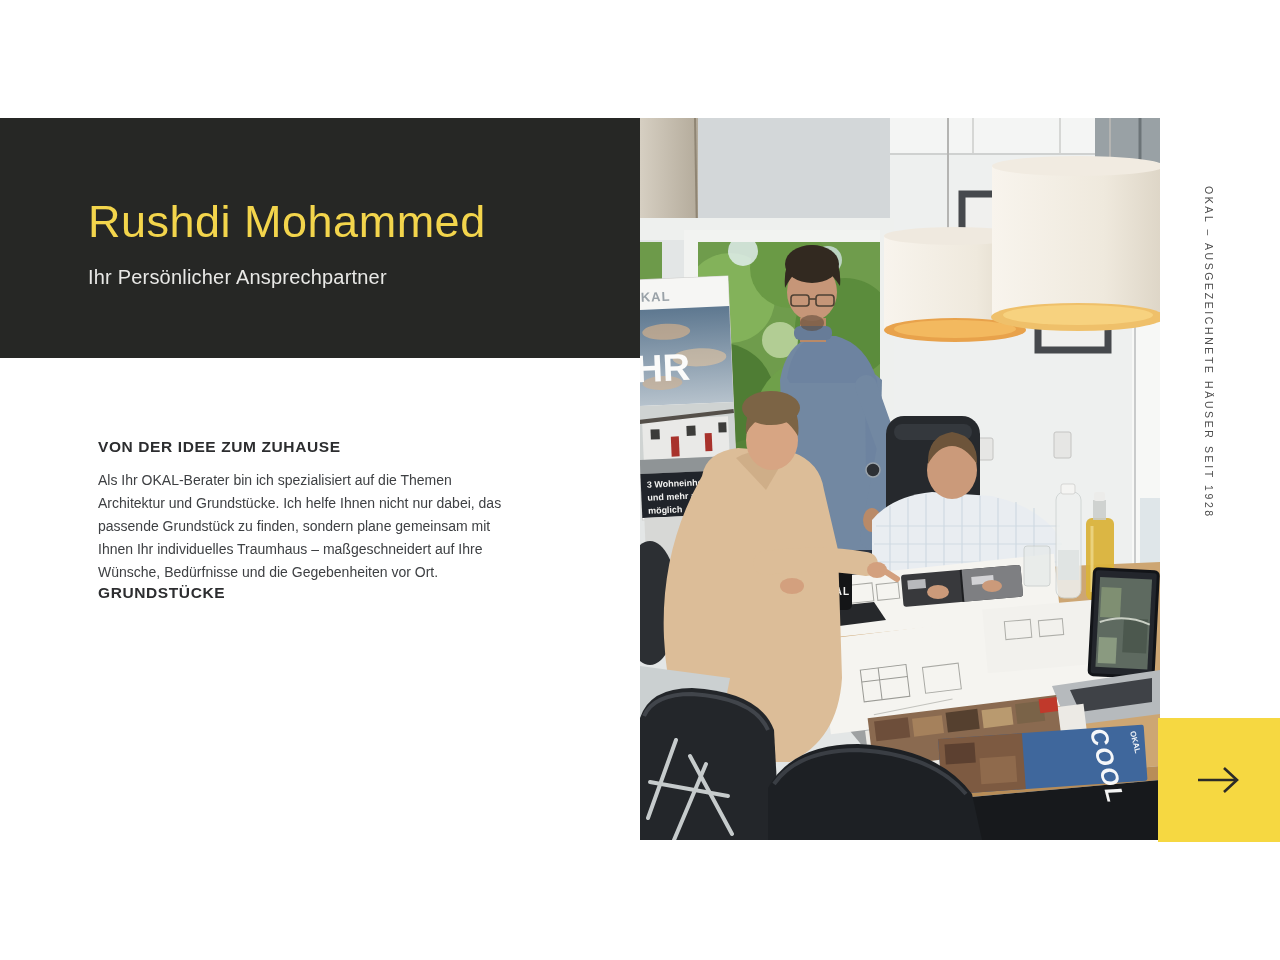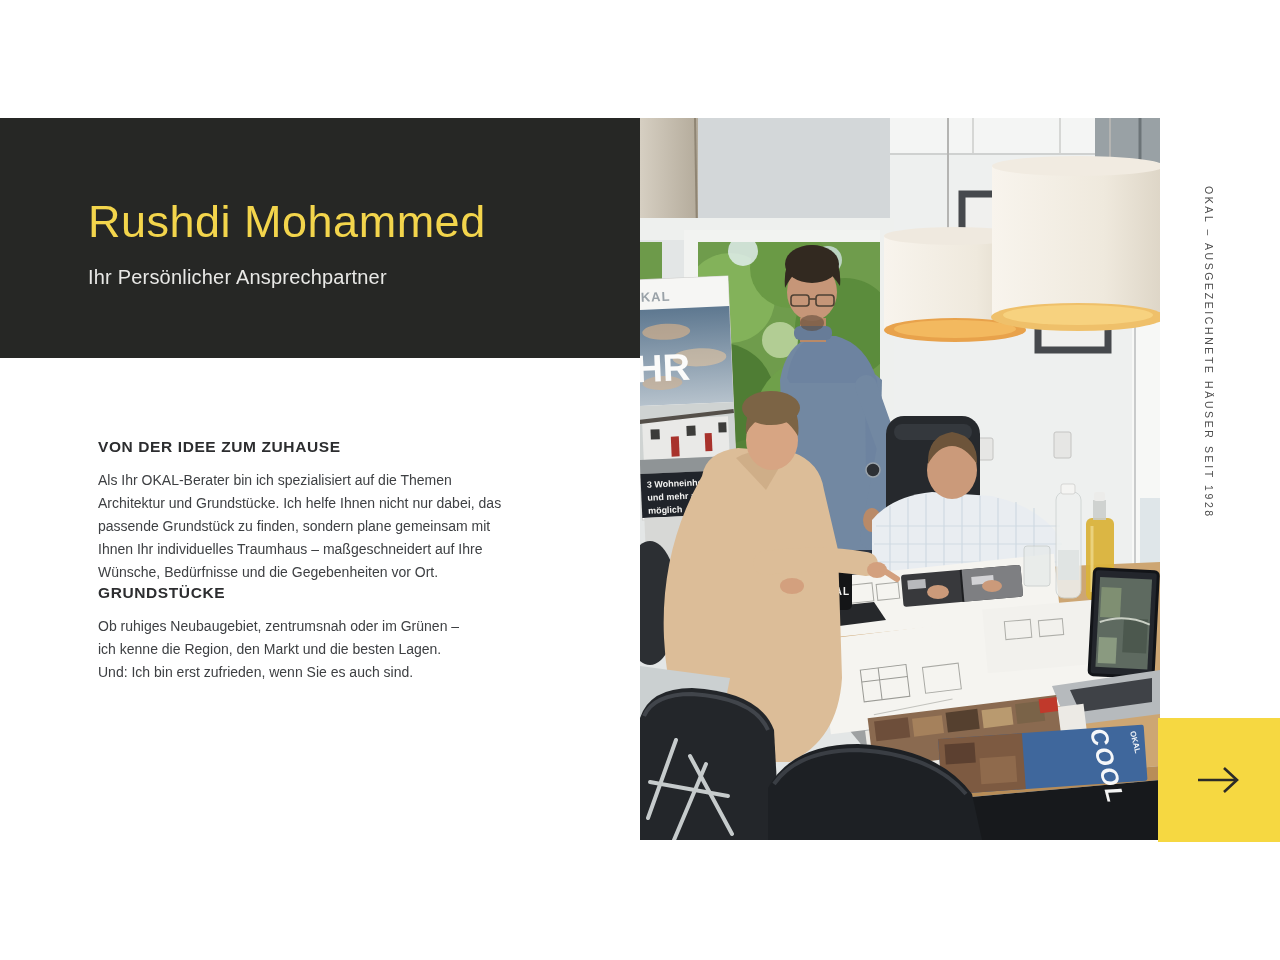--- a/index.html
+++ b/index.html
@@ -61,23 +61,20 @@
 </section>
 
 <section class="content">
   <h2 class="section-heading">VON DER IDEE ZUM ZUHAUSE</h2>
   <p class="section-body">Als Ihr OKAL-Berater bin ich spezialisiert auf die Themen
 Architektur und Grundstücke. Ich helfe Ihnen nicht nur dabei, das
 passende Grundstück zu finden, sondern plane gemeinsam mit
 Ihnen Ihr individuelles Traumhaus – maßgeschneidert auf Ihre
 Wünsche, Bedürfnisse und die Gegebenheiten vor Ort.</p>
   <h2 class="section-heading section-2">GRUNDSTÜCKE</h2>
-  <p class="section-body">Ob ruhiges Neubaugebiet, zentrumsnah oder im Grünen –
-ich kenne die Region, den Markt und die besten Lagen.
-Und: Ich bin erst zufrieden, wenn Sie es auch sind.</p>
 </section>
 
 <svg class="photo" viewBox="0 0 520 722" xmlns="http://www.w3.org/2000/svg">
   <defs>
     <linearGradient id="lampGrad" x1="0" y1="0" x2="1" y2="0">
       <stop offset="0" stop-color="#f8f4ed"></stop>
         <stop offset=".65" stop-color="#efe9dd"></stop>
         <stop offset="1" stop-color="#ddd5c6"></stop>
     </linearGradient>
     <linearGradient id="skyGrad" x1="0" y1="0" x2="0" y2="1">

